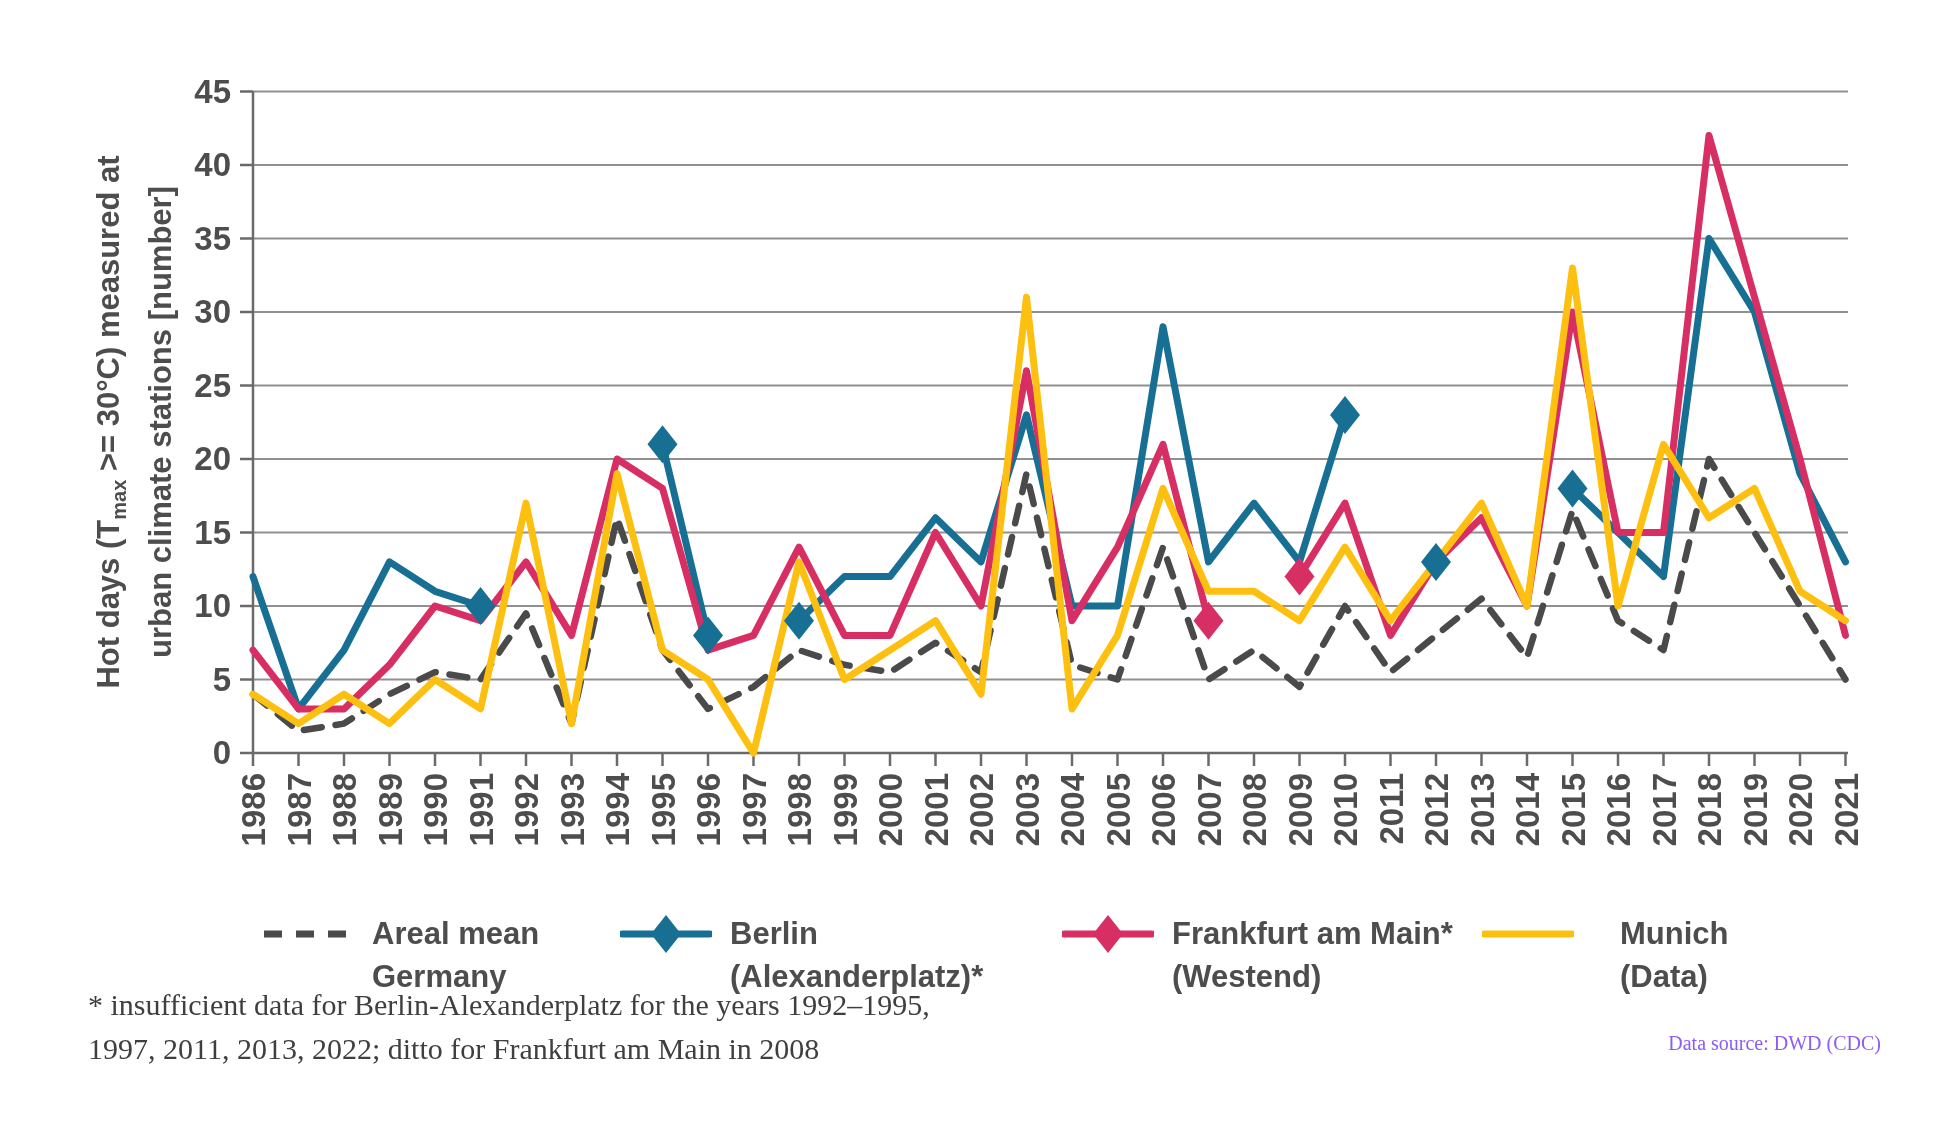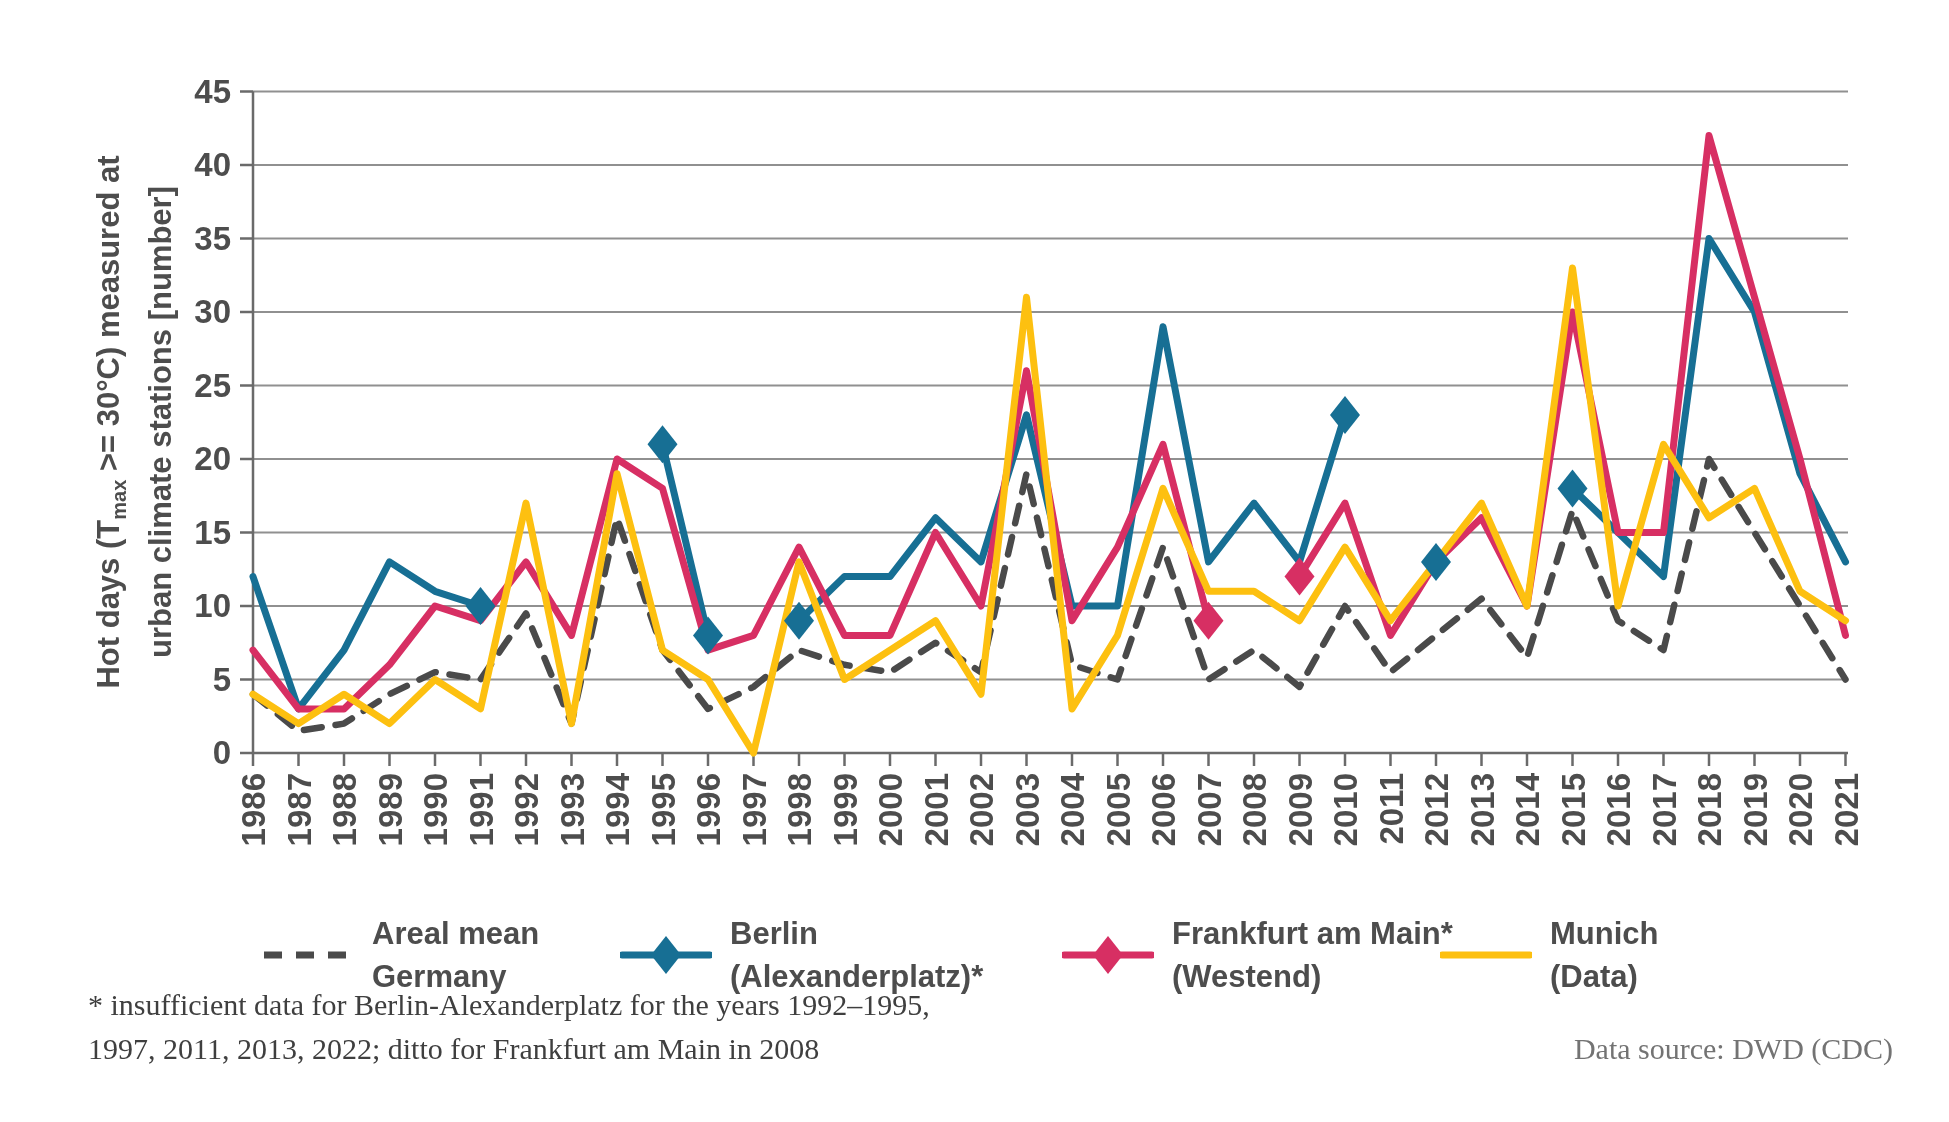--- a/index.html
+++ b/index.html
@@ -3,27 +3,27 @@
 <meta charset="utf-8">
 <style>
   html,body{margin:0;padding:0;background:#ffffff;}
   #stage{position:relative;width:1949px;height:1122px;background:#fff;overflow:hidden;
          font-family:"Liberation Sans", sans-serif;color:#4a4a4a;}
   #chart-svg{position:absolute;left:0;top:0;}
   .ylabel{position:absolute;left:-248px;top:378px;width:760px;height:88px;
           transform:rotate(-90deg);transform-origin:50% 50%;
           text-align:center;font-size:31px;line-height:41px;font-weight:bold;color:#4d4d4d;}
   .ylabel sub{font-size:20px;}
-  .legend-item{position:absolute;display:flex;align-items:center;}
+  .legend-item{position:absolute;display:flex;align-items:flex-start;}
   .legend-text{font-size:31px;line-height:43px;font-weight:bold;color:#4d4d4d;margin-left:18px;}
   .sample{width:92px;height:44px;display:inline-block;}
   .footnote{position:absolute;left:88px;top:983px;font-family:"Liberation Serif", serif;
             font-size:30px;line-height:44px;color:#3f3f3f;}
-  .source{position:absolute;right:56px;top:1032px;font-family:"Liberation Serif", serif;
-          font-size:30px;color:#737373;}
+  .source{position:absolute;right:68px;top:1032px;font-family:"Liberation Serif", serif;
+          font-size:20px;color:#8b5cf6;}
 </style>
 </head>
 <body>
 
 <div id="stage">
 
   <svg id="chart-svg" width="1949" height="1122" viewBox="0 0 1949 1122">
       <line x1="240" y1="753" x2="253" y2="753" stroke="#6a6a6a" stroke-width="2.5"></line>
       <text x="231" y="764" text-anchor="end" font-size="33" font-weight="bold" fill="#4d4d4d" font-family="&quot;Liberation Sans&quot;, sans-serif">0</text>
       <line x1="253" y1="679.5" x2="1848" y2="679.5" stroke="#909090" stroke-width="2"></line>
@@ -170,21 +170,21 @@
   </div>
   <div class="legend-item" style="left:620px;top:912px;">
     <span class="sample"><svg width="92" height="44" viewBox="0 0 92 44">
           <line x1="2" y1="22" x2="90" y2="22" stroke="#176f94" stroke-width="7" stroke-linecap="round"></line>
           <path d="M 46 3 L 61 22 L 46 41 L 31 22 Z" fill="#176f94"></path>
         </svg></span>
     <span class="legend-text">
       <span>Berlin</span><br><span>(Alexanderplatz)*</span>
     </span>
   </div>
-  <div class="legend-item" style="left:1440px;top:912px;">
+  <div class="legend-item" style="left:1482px;top:912px;gap:28px;">
     <span class="sample"><svg width="92" height="44" viewBox="0 0 92 44">
           <line x1="2" y1="22" x2="90" y2="22" stroke="#fdc010" stroke-width="7" stroke-linecap="round"></line>
         </svg></span>
     <span class="legend-text">
       <span>Munich</span><br><span>(Data)</span>
     </span>
   </div>
 
   <div class="footnote">
     <span>* insufficient data for Berlin-Alexanderplatz for the years 1992–1995,</span><br><span>1997, 2011, 2013, 2022; ditto for Frankfurt am Main in 2008</span>

